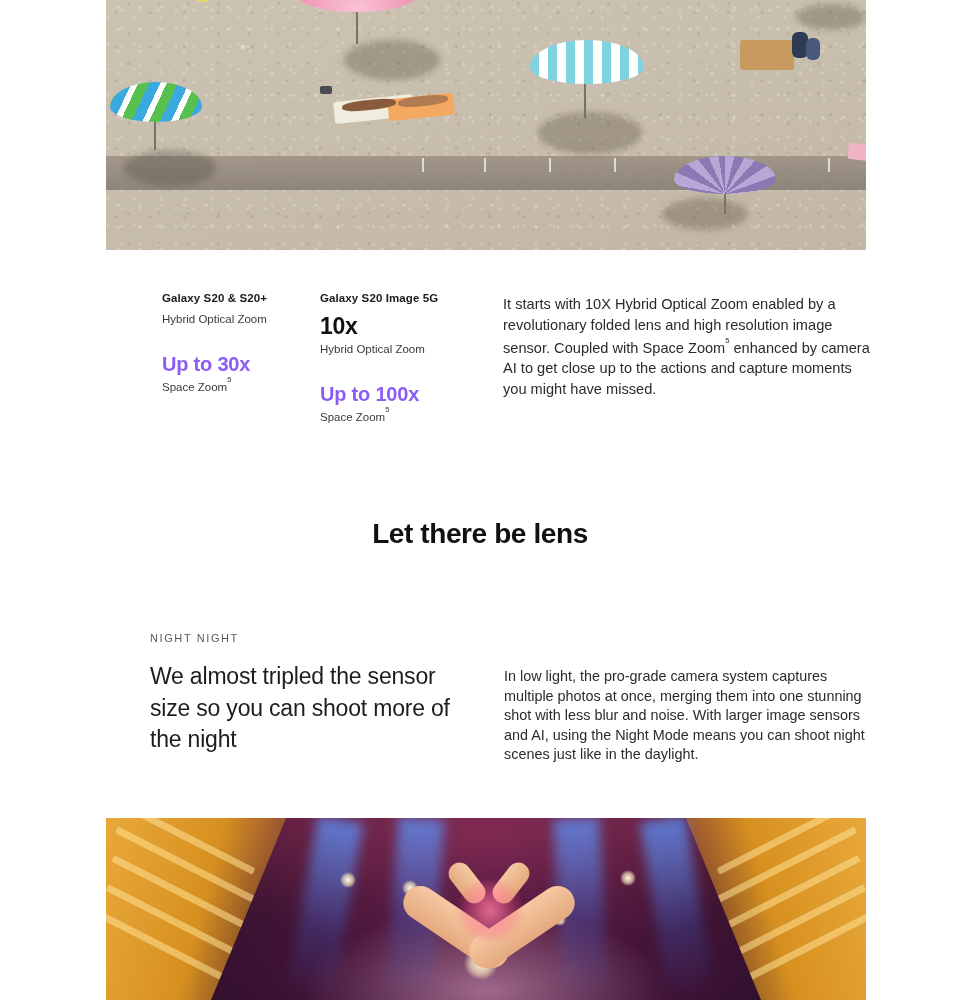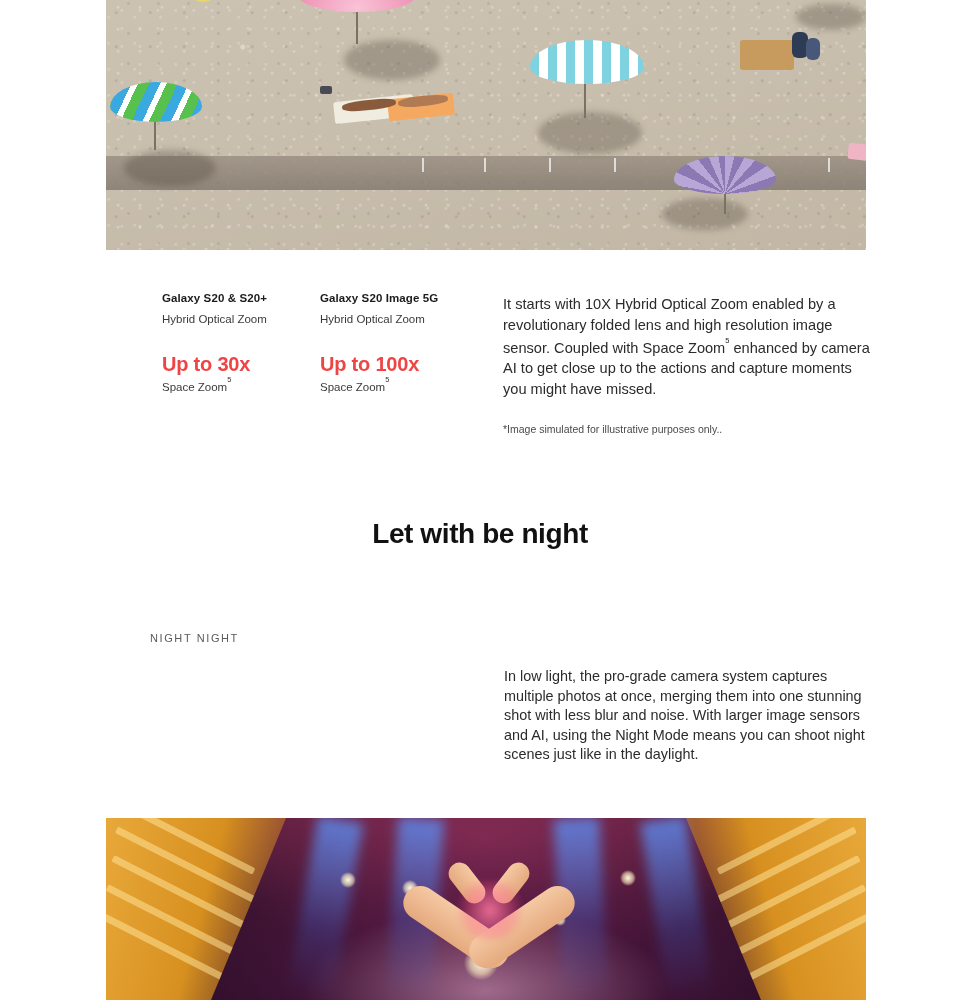--- a/index.html
+++ b/index.html
@@ -125,21 +125,21 @@
     letter-spacing: -.3px;
   }
   .spec-sub {
     font-size: 11.5px;
     color: #3a3a3a;
     margin: 0 0 28px 0;
   }
   .spec-big2 {
     font-size: 20px;
     font-weight: bold;
-    color: #ef4444;
+    color: #8b5cf6;
     margin: 0 0 3px 0;
     letter-spacing: -.2px;
   }
   .spec-sub2 {
     font-size: 11.5px;
     color: #3a3a3a;
     margin: 0;
   }
   sup { font-size: 7.5px; top: -.5em; position: relative; }
 
@@ -333,34 +333,35 @@
 
     <div class="spec-col a">
       <p class="spec-model">Galaxy S20 &amp; S20+</p>
       <p class="spec-sub">Hybrid Optical Zoom</p>
       <p class="spec-big2">Up to 30x</p>
       <p class="spec-sub2"><span>Space Zoom</span><sup>5</sup></p>
     </div>
 
     <div class="spec-col b">
       <p class="spec-model">Galaxy S20 Image 5G</p>
+      <p class="spec-big">10x</p>
       <p class="spec-sub">Hybrid Optical Zoom</p>
       <p class="spec-big2">Up to 100x</p>
       <p class="spec-sub2"><span>Space Zoom</span><sup>5</sup></p>
     </div>
 
     <div class="zoom-copy">
       <p class="body"><span>It starts with 10X Hybrid Optical Zoom enabled by a revolutionary folded lens and high resolution image sensor. Coupled with Space Zoom</span><sup>5</sup><span> enhanced by camera AI to get close up to the actions and capture moments you might have missed.</span></p>
-      <p class="note">*Image simulated for illustrative purposes only..</p>
     </div>
   </div>
 
-  <div class="night-title">Let with be night</div>
+  <div class="night-title">Let there be lens</div>
 
   <div class="bn-eyebrow">NIGHT NIGHT</div>
+  <div class="bn-head">We almost tripled the sensor size so you can shoot more of the night</div>
   <div class="bn-body">In low light, the pro-grade camera system captures multiple photos at once, merging them into one stunning shot with less blur and noise. With larger image sensors and AI, using the Night Mode means you can shoot night scenes just like in the daylight.</div>
 
   <div class="hero-concert">
     <div class="concert-bg"></div>
 
     <div class="beam" style="left:196px; transform:rotate(10deg);"></div>
     <div class="beam" style="left:286px; transform:rotate(4deg);"></div>
     <div class="beam" style="left:452px; transform:rotate(-3deg);"></div>
     <div class="beam" style="left:548px; transform:rotate(-9deg);"></div>
 

